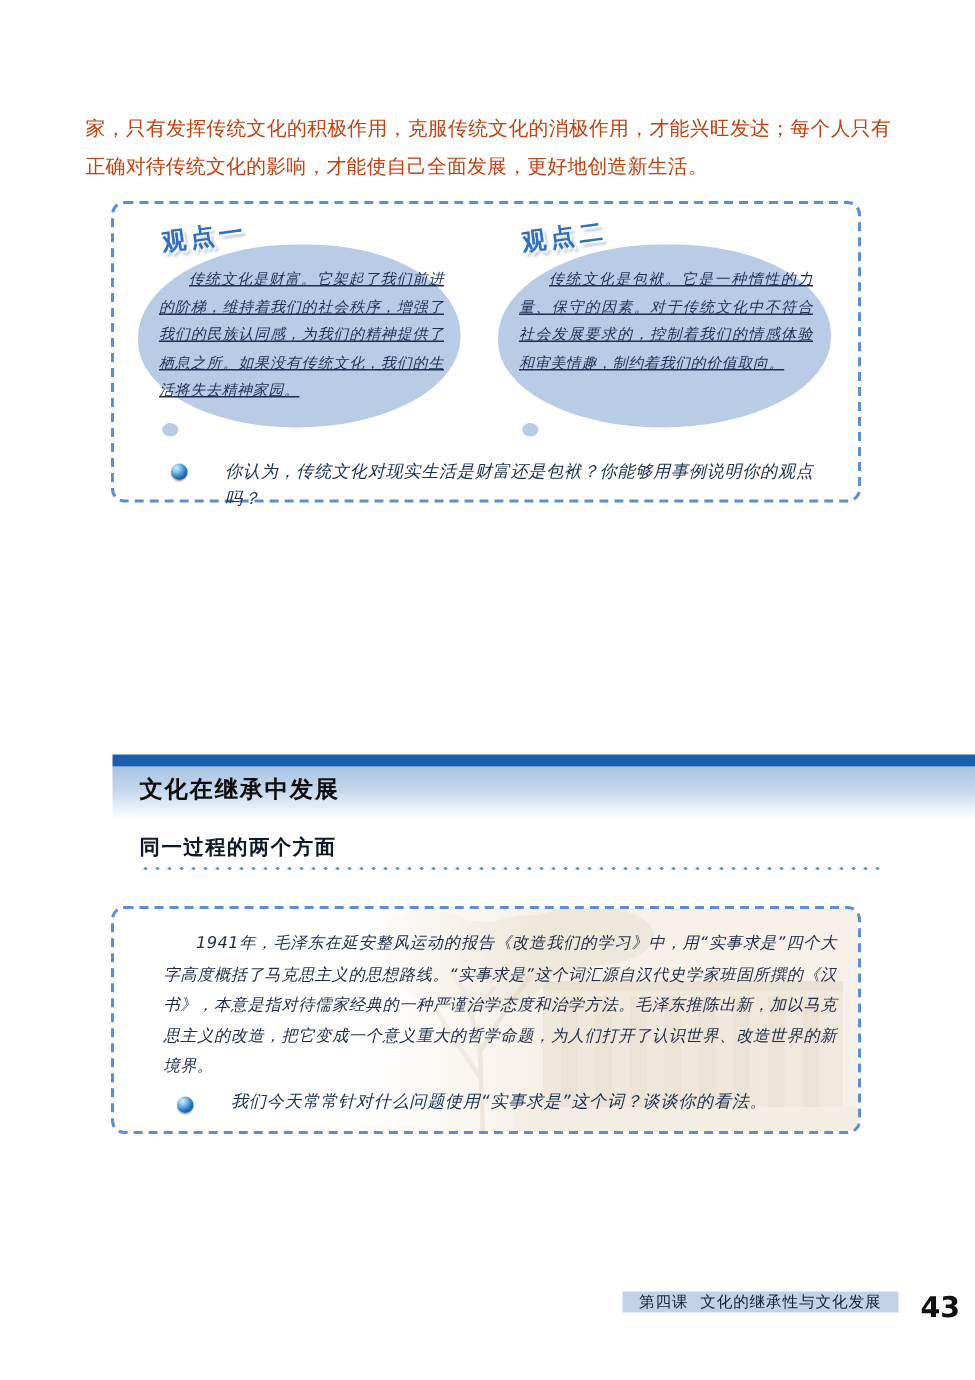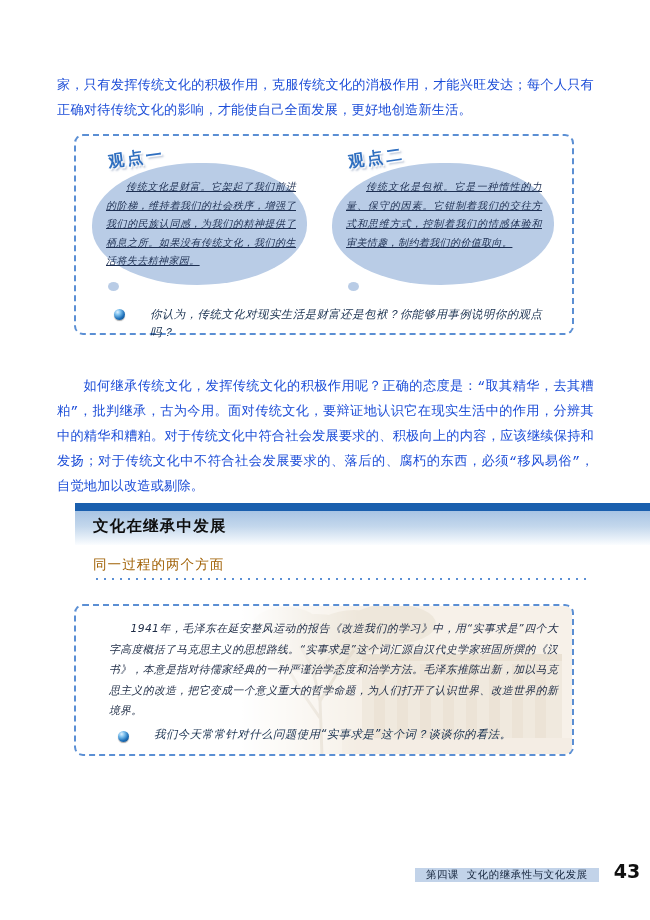--- a/index.html
+++ b/index.html
@@ -19,24 +19,24 @@
   .page {
     position: absolute;
     inset: 0;
     width: 650px;
     height: 920px;
   }
 
   
   .para {
     position: absolute;
-    font-family: Liberation Mono, monospace;
+    font-family: Liberation Serif, serif;
     font-size: 13.2px;
     line-height: 25px;
-    color: #1d4ed8;
+    color: #c2410c;
     text-align: justify;
     text-justify: inter-character;
     letter-spacing: 0.2px;
   }
   .para.indent { text-indent: 2em; }
 
   #para-top   { left: 57px; top: 60px;  width: 537px; }
   #para-mid   { left: 57px; top: 361px; width: 537px; }
   #para-bot   { left: 57px; top: 793px; width: 537px; }
 
@@ -147,24 +147,24 @@
   }
 
   
   #subsection {
     position: absolute;
     left: 93px; top: 556px;
     width: 497px;
   }
   #subsection-title {
     font-family: "DejaVu Sans", "Liberation Sans", sans-serif;
-    font-weight: normal;
+    font-weight: bold;
     font-size: 13.6px;
     letter-spacing: 1px;
-    color: #a16207;
+    color: #0f172a;
   }
   #subsection-rule {
     margin-top: 4px;
     height: 2px;
     width: 497px;
     background-image: radial-gradient(circle, #5b8fd4 0 1px, transparent 1.2px);
     background-size: 8px 2px;
     background-repeat: repeat-x;
   }
 
@@ -190,21 +190,21 @@
     text-align: justify;
     letter-spacing: 0.3px;
     font-style: italic;
   }
 
   
   #footer {
     position: absolute;
     left: 383px; top: 861px;
     display: flex;
-    align-items: flex-end;
+    align-items: flex-start;
     height: 21px;
     padding-left: 32px;
   }
   #footer-chapter {
     background: #c2d3e9;
     display: flex;
     align-items: center;
     padding: 0 11px;
     font-family: "DejaVu Sans", "Liberation Sans", sans-serif;
     font-size: 10.4px;
@@ -234,30 +234,29 @@
 
   <p class="para" id="para-top">家，只有发挥传统文化的积极作用，克服传统文化的消极作用，才能兴旺发达；每个人只有正确对待传统文化的影响，才能使自己全面发展，更好地创造新生活。</p>
 
   <div class="dash-box" id="viewpoint-box">
 
     <div class="bubble" id="bubble-1"></div>
     <div class="bubble-text" style="left:30px; top:42px; width:190px;">传统文化是财富。它架起了我们前进的阶梯，维持着我们的社会秩序，增强了我们的民族认同感，为我们的精神提供了栖息之所。如果没有传统文化，我们的生活将失去精神家园。</div>
     <div class="vp-label" id="vp-label-1">观点一</div>
 
     <div class="bubble" id="bubble-2"></div>
-    <div class="bubble-text" style="left:270px; top:42px; width:196px;">传统文化是包袱。它是一种惰性的力量、保守的因素。它钳制着我们的交往方式和思维方式，控制着我们的情感体验和审美情趣，制约着我们的价值取向。</div>
+    <div class="bubble-text" style="left:270px; top:42px; width:196px;">传统文化是包袱。它是一种惰性的力量、保守的因素。对于传统文化中不符合社会发展要求的，控制着我们的情感体验和审美情趣，制约着我们的价值取向。</div>
     <div class="vp-label" id="vp-label-2">观点二</div>
   </div>
 
   <div class="question" id="question-1">
     <span class="bullet-sphere"></span>
     <span class="question-text">你认为，传统文化对现实生活是财富还是包袱？你能够用事例说明你的观点吗？</span>
   </div>
 
-  <p class="para indent" id="para-mid">如何继承传统文化，发挥传统文化的积极作用呢？正确的态度是：“取其精华，去其糟粕”，批判继承，古为今用。面对传统文化，要辩证地认识它在现实生活中的作用，分辨其中的精华和糟粕。对于传统文化中符合社会发展要求的、积极向上的内容，应该继续保持和发扬；对于传统文化中不符合社会发展要求的、落后的、腐朽的东西，必须“移风易俗”，自觉地加以改造或剔除。</p>
 
   <div id="section-header">
     <div id="section-header-title">文化在继承中发展</div>
   </div>
 
   <div id="subsection">
     <div id="subsection-title">同一过程的两个方面</div>
     <div id="subsection-rule"></div>
   </div>
 

